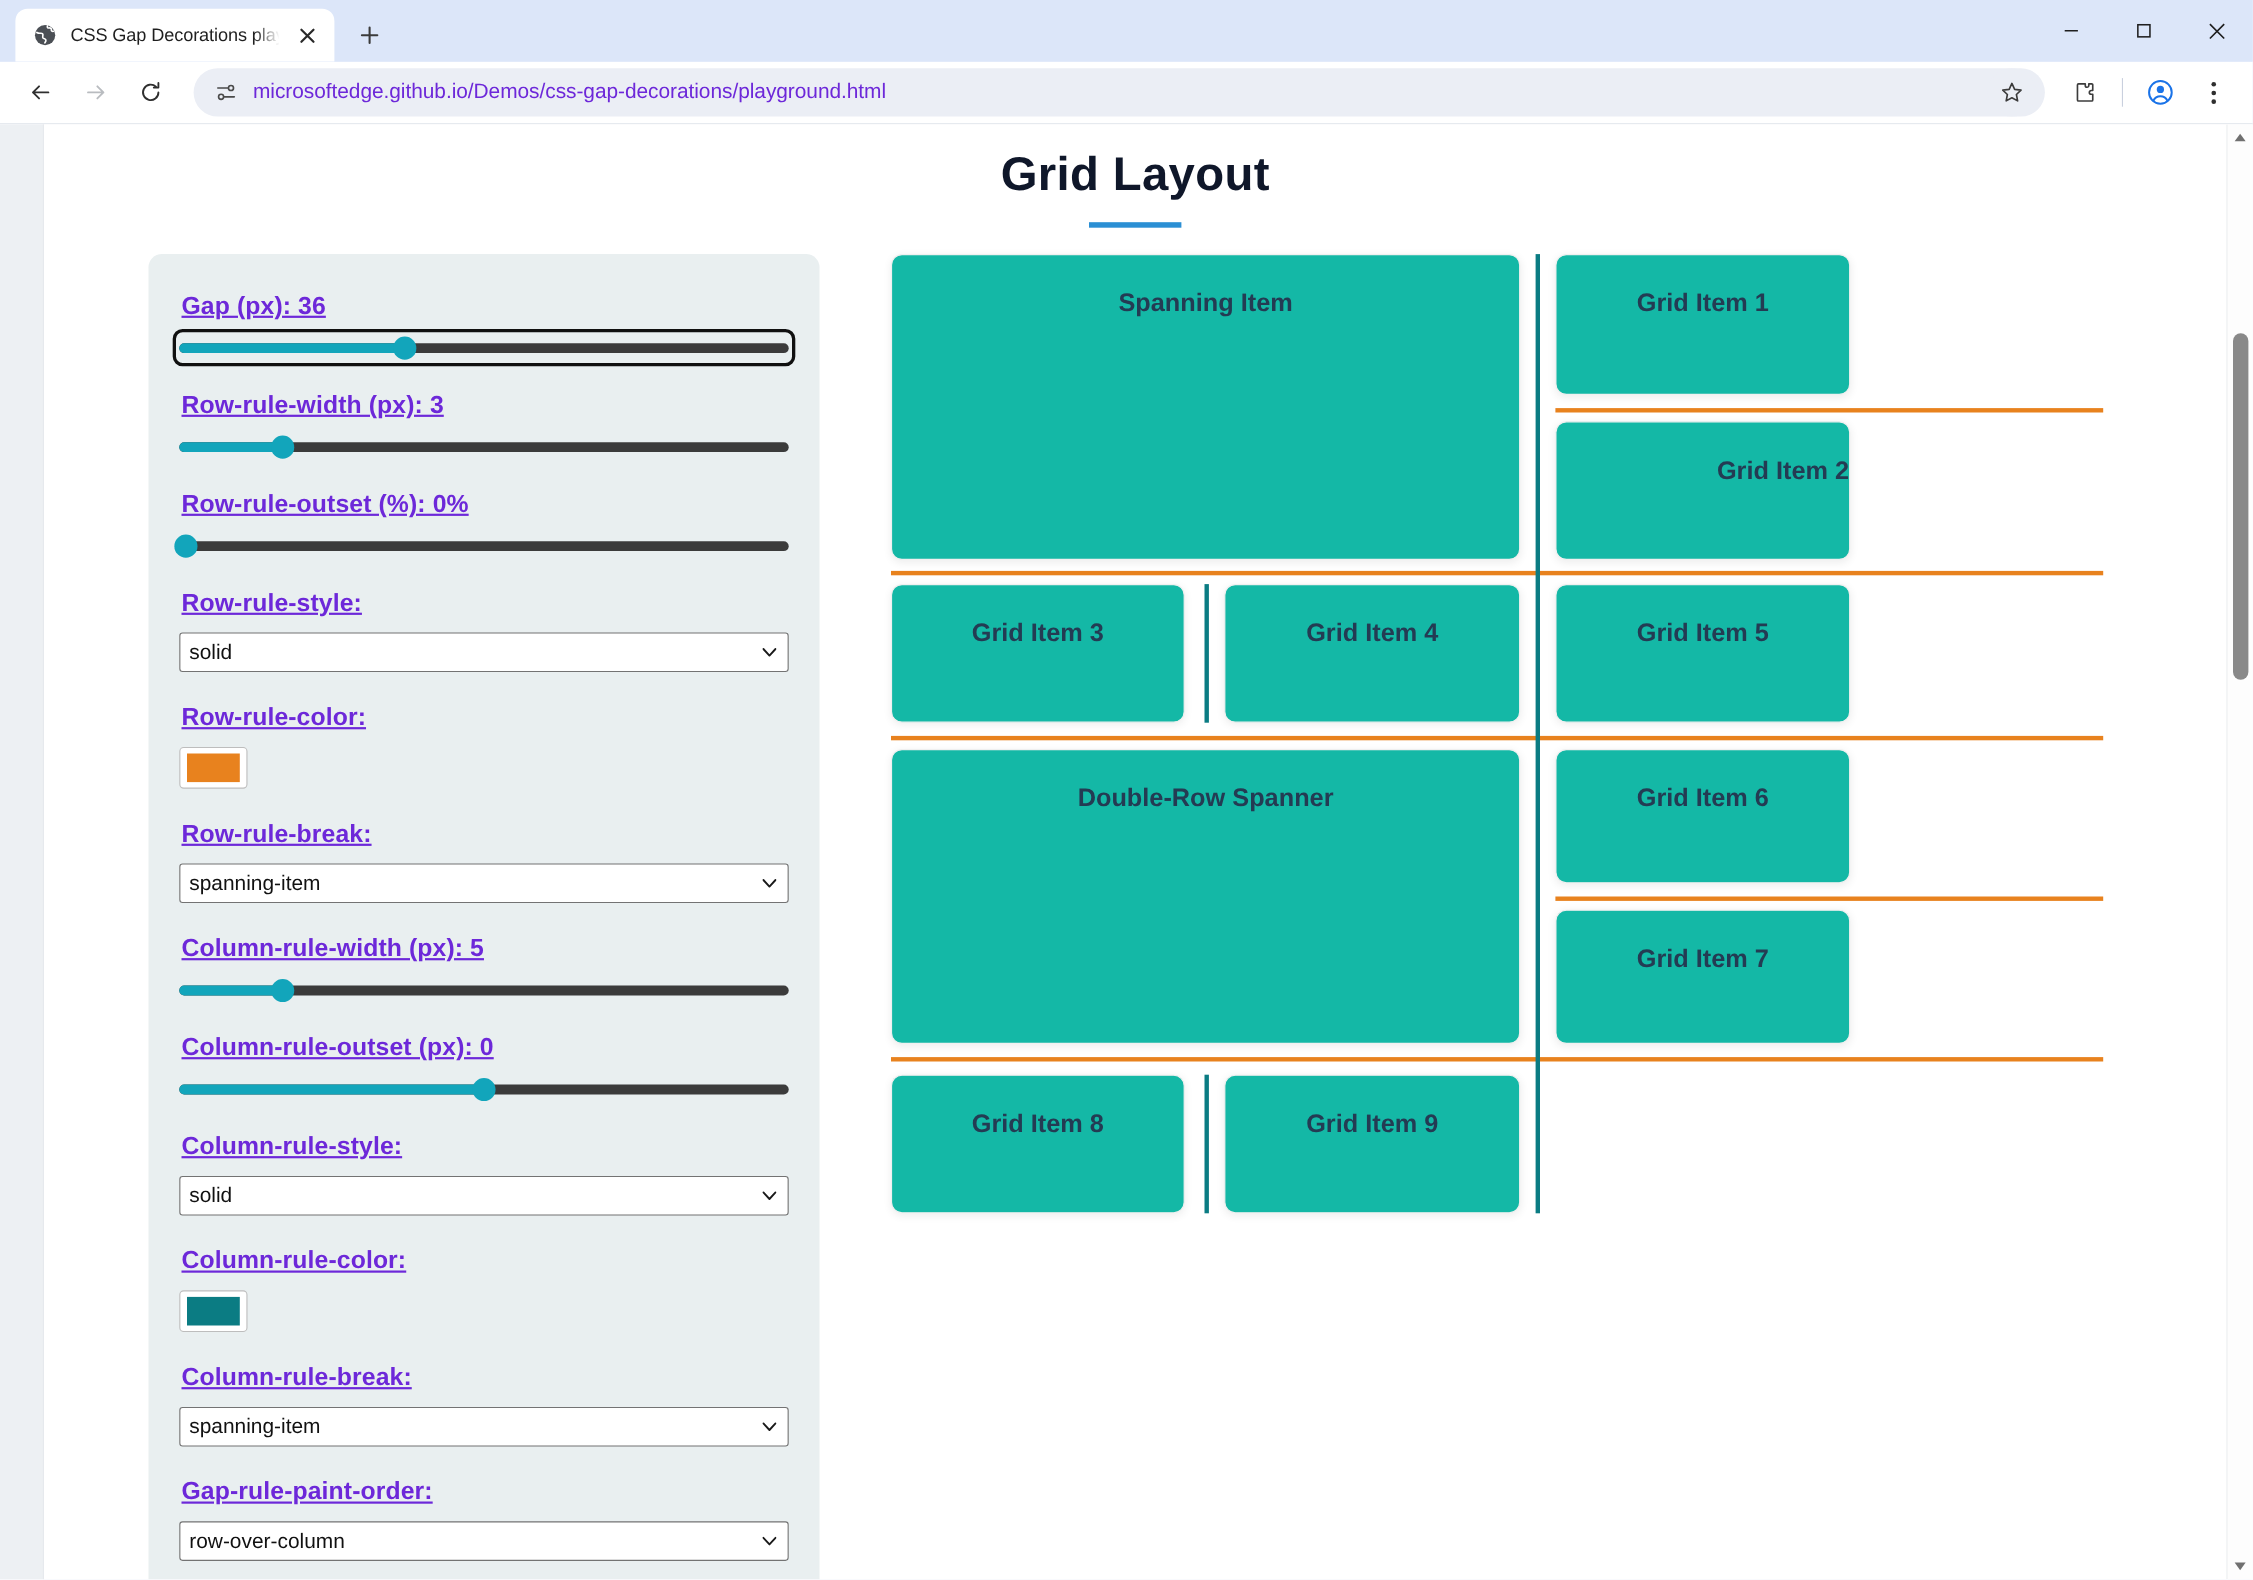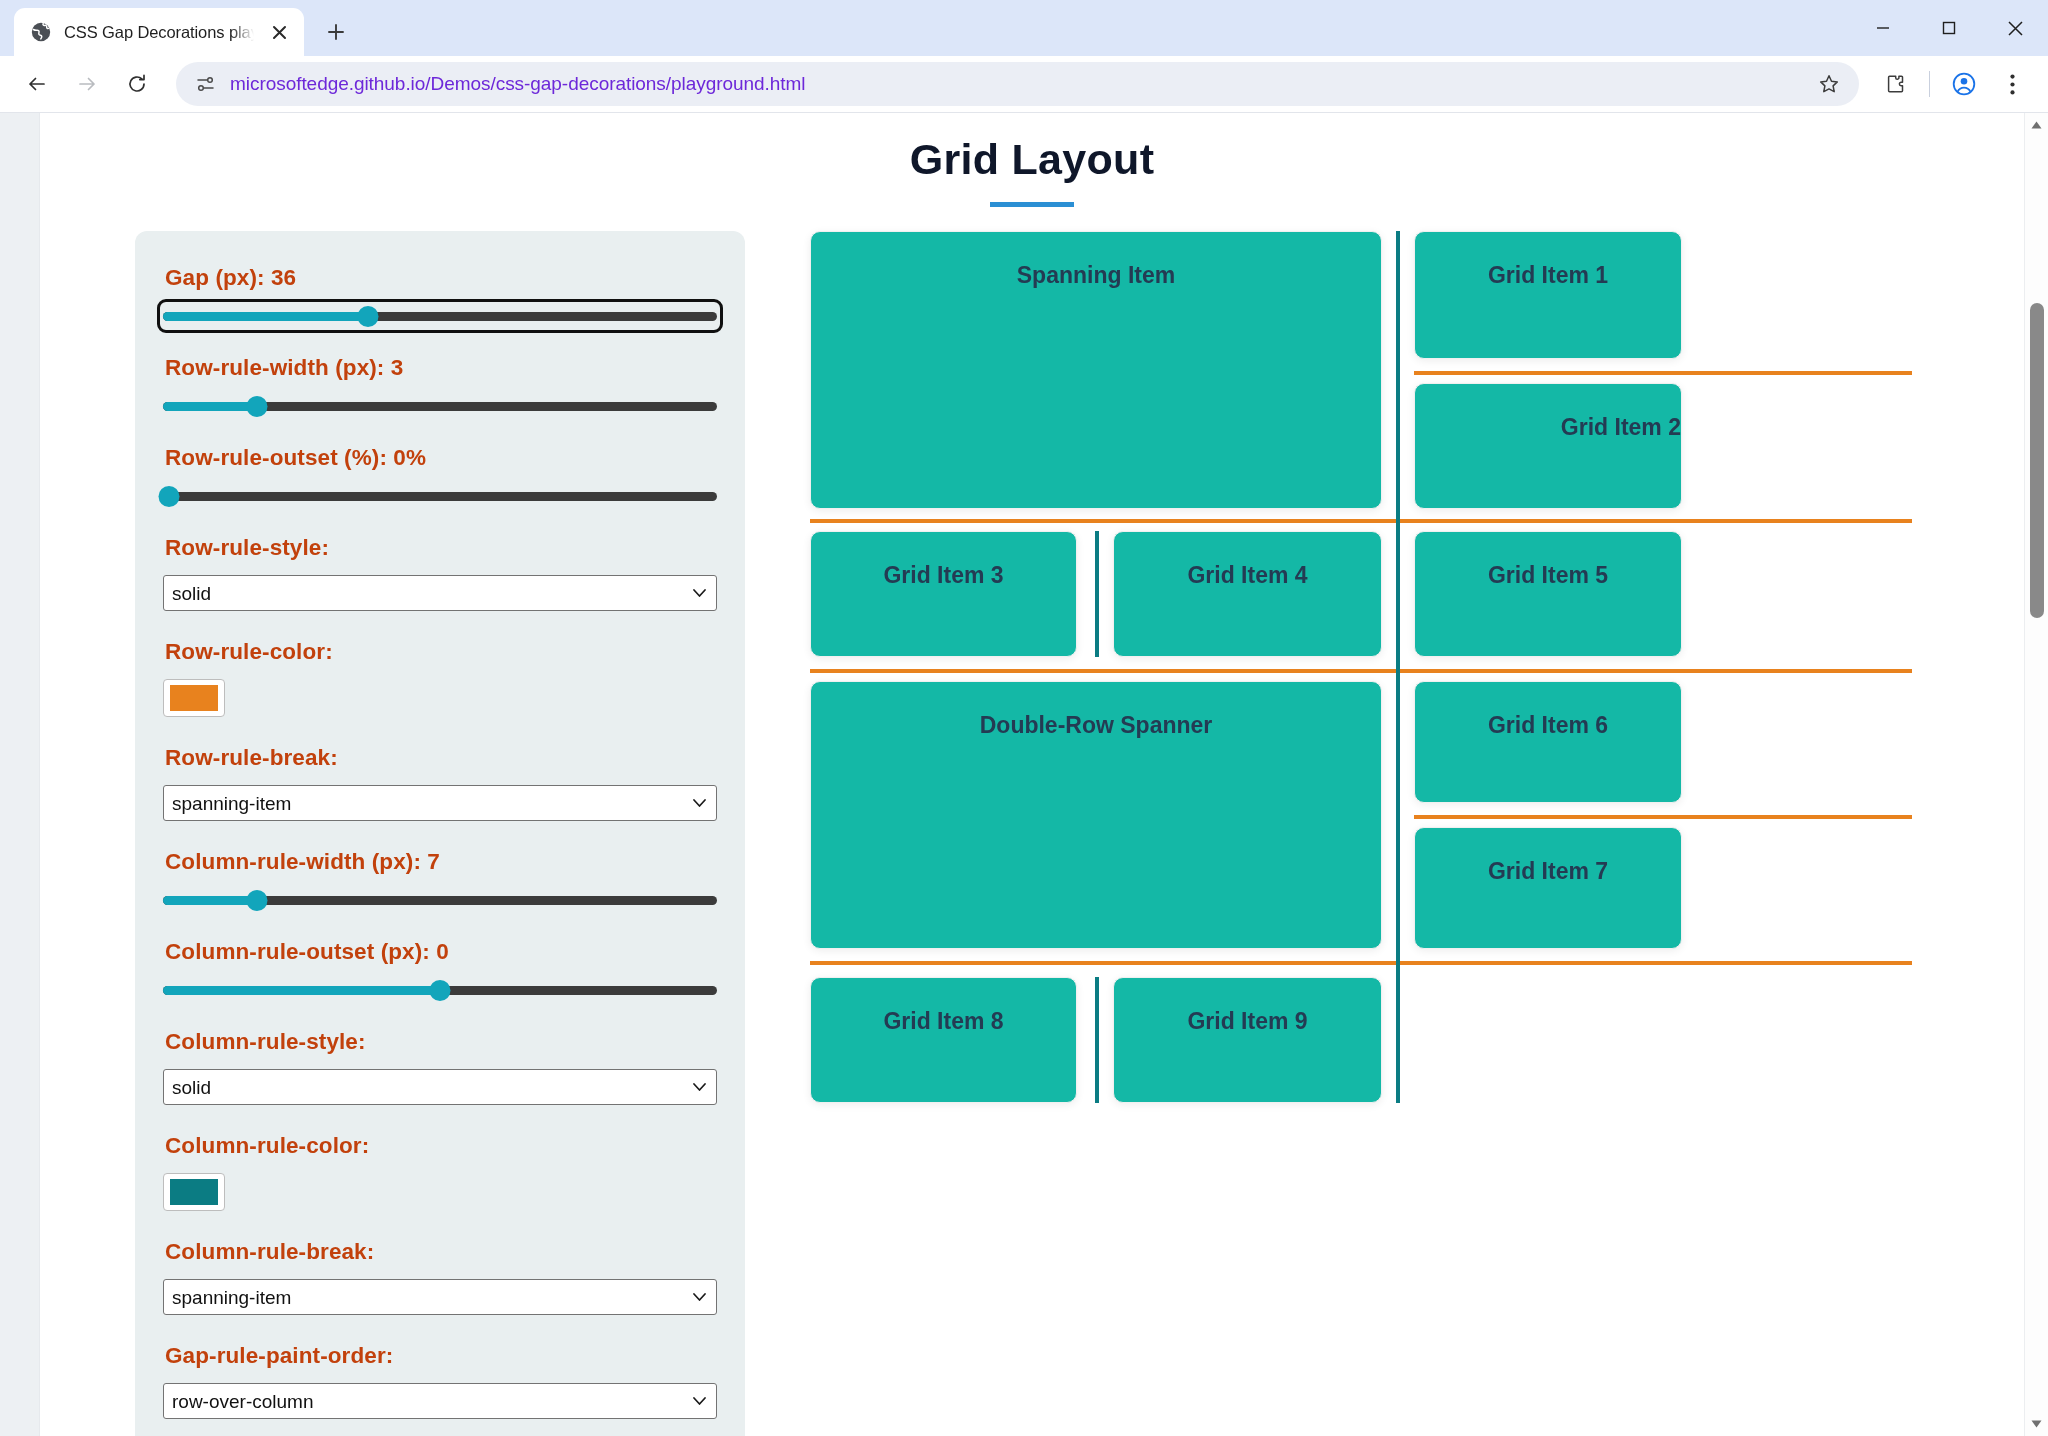--- a/index.html
+++ b/index.html
@@ -73,22 +73,22 @@
 
   .page-title { text-align: center; font-size: 43px; font-weight: bold; color: #0f172a;
                 letter-spacing: 0.3px; margin-top: 22px; }
   .title-rule { width: 84px; height: 5px; background: #2b8fd4; margin: 18px auto 0; }
 
   .content { display: flex; align-items: flex-start; padding: 0 0 0 0; margin-top: 24px; }
 
   
   .controls { width: 610px; margin-left: 95px; background: #e9eff0;
               border-radius: 12px; padding: 34px 28px 40px 28px; }
-  .ctrl-label { font-size: 22.5px; font-weight: bold; color: #c2410c;
-                margin: 0 0 14px 2px; letter-spacing: 0.1px; }
+  .ctrl-label { font-size: 22.5px; font-weight: bold; color: #6d28d9;
+                margin: 0 0 14px 2px; letter-spacing: 0.1px; text-decoration: underline; }
   .ctrl-group { margin-bottom: 28px; }
   .ctrl-group:last-child { margin-bottom: 0; }
 
   .slider { position: relative; height: 22px; width: 100%; display: flex;
             align-items: center; }
   .slider.focused { outline: 3px solid #101010; outline-offset: 3px; border-radius: 3px; }
   .track { position: absolute; left: 0; right: 0; height: 9px; background: #3b3b3b;
            border-radius: 5px; }
   .track-fill { position: absolute; left: 0; height: 9px; background: #12a5bb;
                 border-radius: 5px; }
@@ -274,21 +274,21 @@
                   <span style="background:#e8821e"></span>
                 </div>
               </div>
               <div class="ctrl-group">
                 <div class="ctrl-label">Row-rule-break:</div>
                 <div class="select-wrap"><select class="ctrl-select"><option>none</option><option selected="">spanning-item</option><option>intersection</option></select><svg class="chev" width="13" height="9" viewBox="0 0 13 9">
                     <path d="M1 1.5 L6.5 7.5 L12 1.5" fill="none" stroke="#1a1a1a" stroke-width="1.7" stroke-linecap="round" stroke-linejoin="round"></path>
                   </svg></div>
               </div>
               <div class="ctrl-group">
-                <div class="ctrl-label">Column-rule-width (px): 7</div>
+                <div class="ctrl-label">Column-rule-width (px): 5</div>
                 <div class="slider">
                   <div class="track"></div>
                   <div class="track-fill" style="width:17%"></div>
                   <div class="thumb" style="left:17%"></div>
                 </div>
               </div>
               <div class="ctrl-group">
                 <div class="ctrl-label">Column-rule-outset (px): 0</div>
                 <div class="slider">
                   <div class="track"></div>

